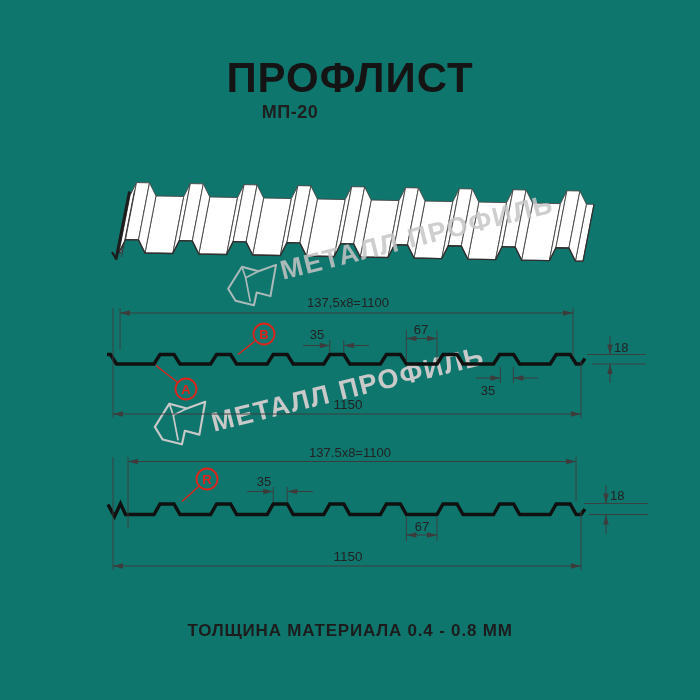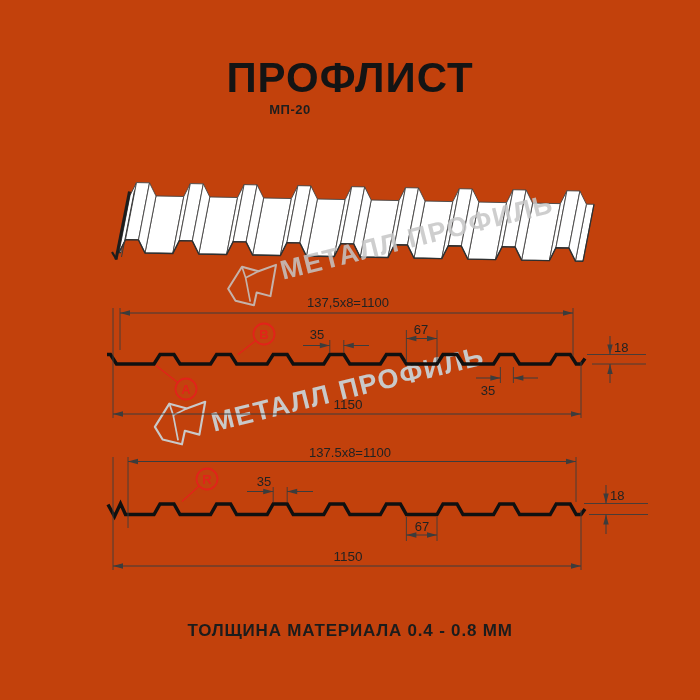--- a/index.html
+++ b/index.html
@@ -1,22 +1,22 @@
 <!DOCTYPE html>
 <html><head>
 <meta charset="utf-8">
 <style>
   html,body{margin:0;padding:0;background:#ffffff;}
   body{width:700px;height:700px;position:relative;overflow:hidden;
        font-family:"Liberation Sans",sans-serif;}
-  .page{position:absolute;inset:0;background:#c2410c;}
+  .page{position:absolute;inset:0;background:#0f766e;}
   .title{position:absolute;top:54px;left:0;width:700px;text-align:center;
          font-size:42px;font-weight:800;letter-spacing:1px;color:#141414;z-index:5;}
   .subtitle{position:absolute;top:102px;left:0;width:580px;text-align:center;
-         font-size:13px;font-weight:700;letter-spacing:.5px;color:#1e1e1e;z-index:5;}
+         font-size:18px;font-weight:700;letter-spacing:.5px;color:#1e1e1e;z-index:5;}
   .footer-note{position:absolute;top:614px;left:0;width:700px;text-align:center;
          font-size:17px;font-weight:600;letter-spacing:.8px;color:#1c1c1c;z-index:5;margin-top:7px;}
   svg.canvas{position:absolute;left:0;top:0;z-index:3;}
   .wm-text{position:absolute;white-space:nowrap;font-weight:700;font-size:27px;
          letter-spacing:1.5px;transform:rotate(-14deg);transform-origin:0 50%;
          line-height:27px;}
   #wm1-text{left:281px;top:258px;z-index:4;color:rgba(198,198,198,.85);}
   #wm2-text{left:212px;top:410px;z-index:1;color:#c9c9c9;}
   .wm-logo{position:absolute;}
   #wm1-logo{left:222px;top:263px;z-index:4;opacity:.85;}

